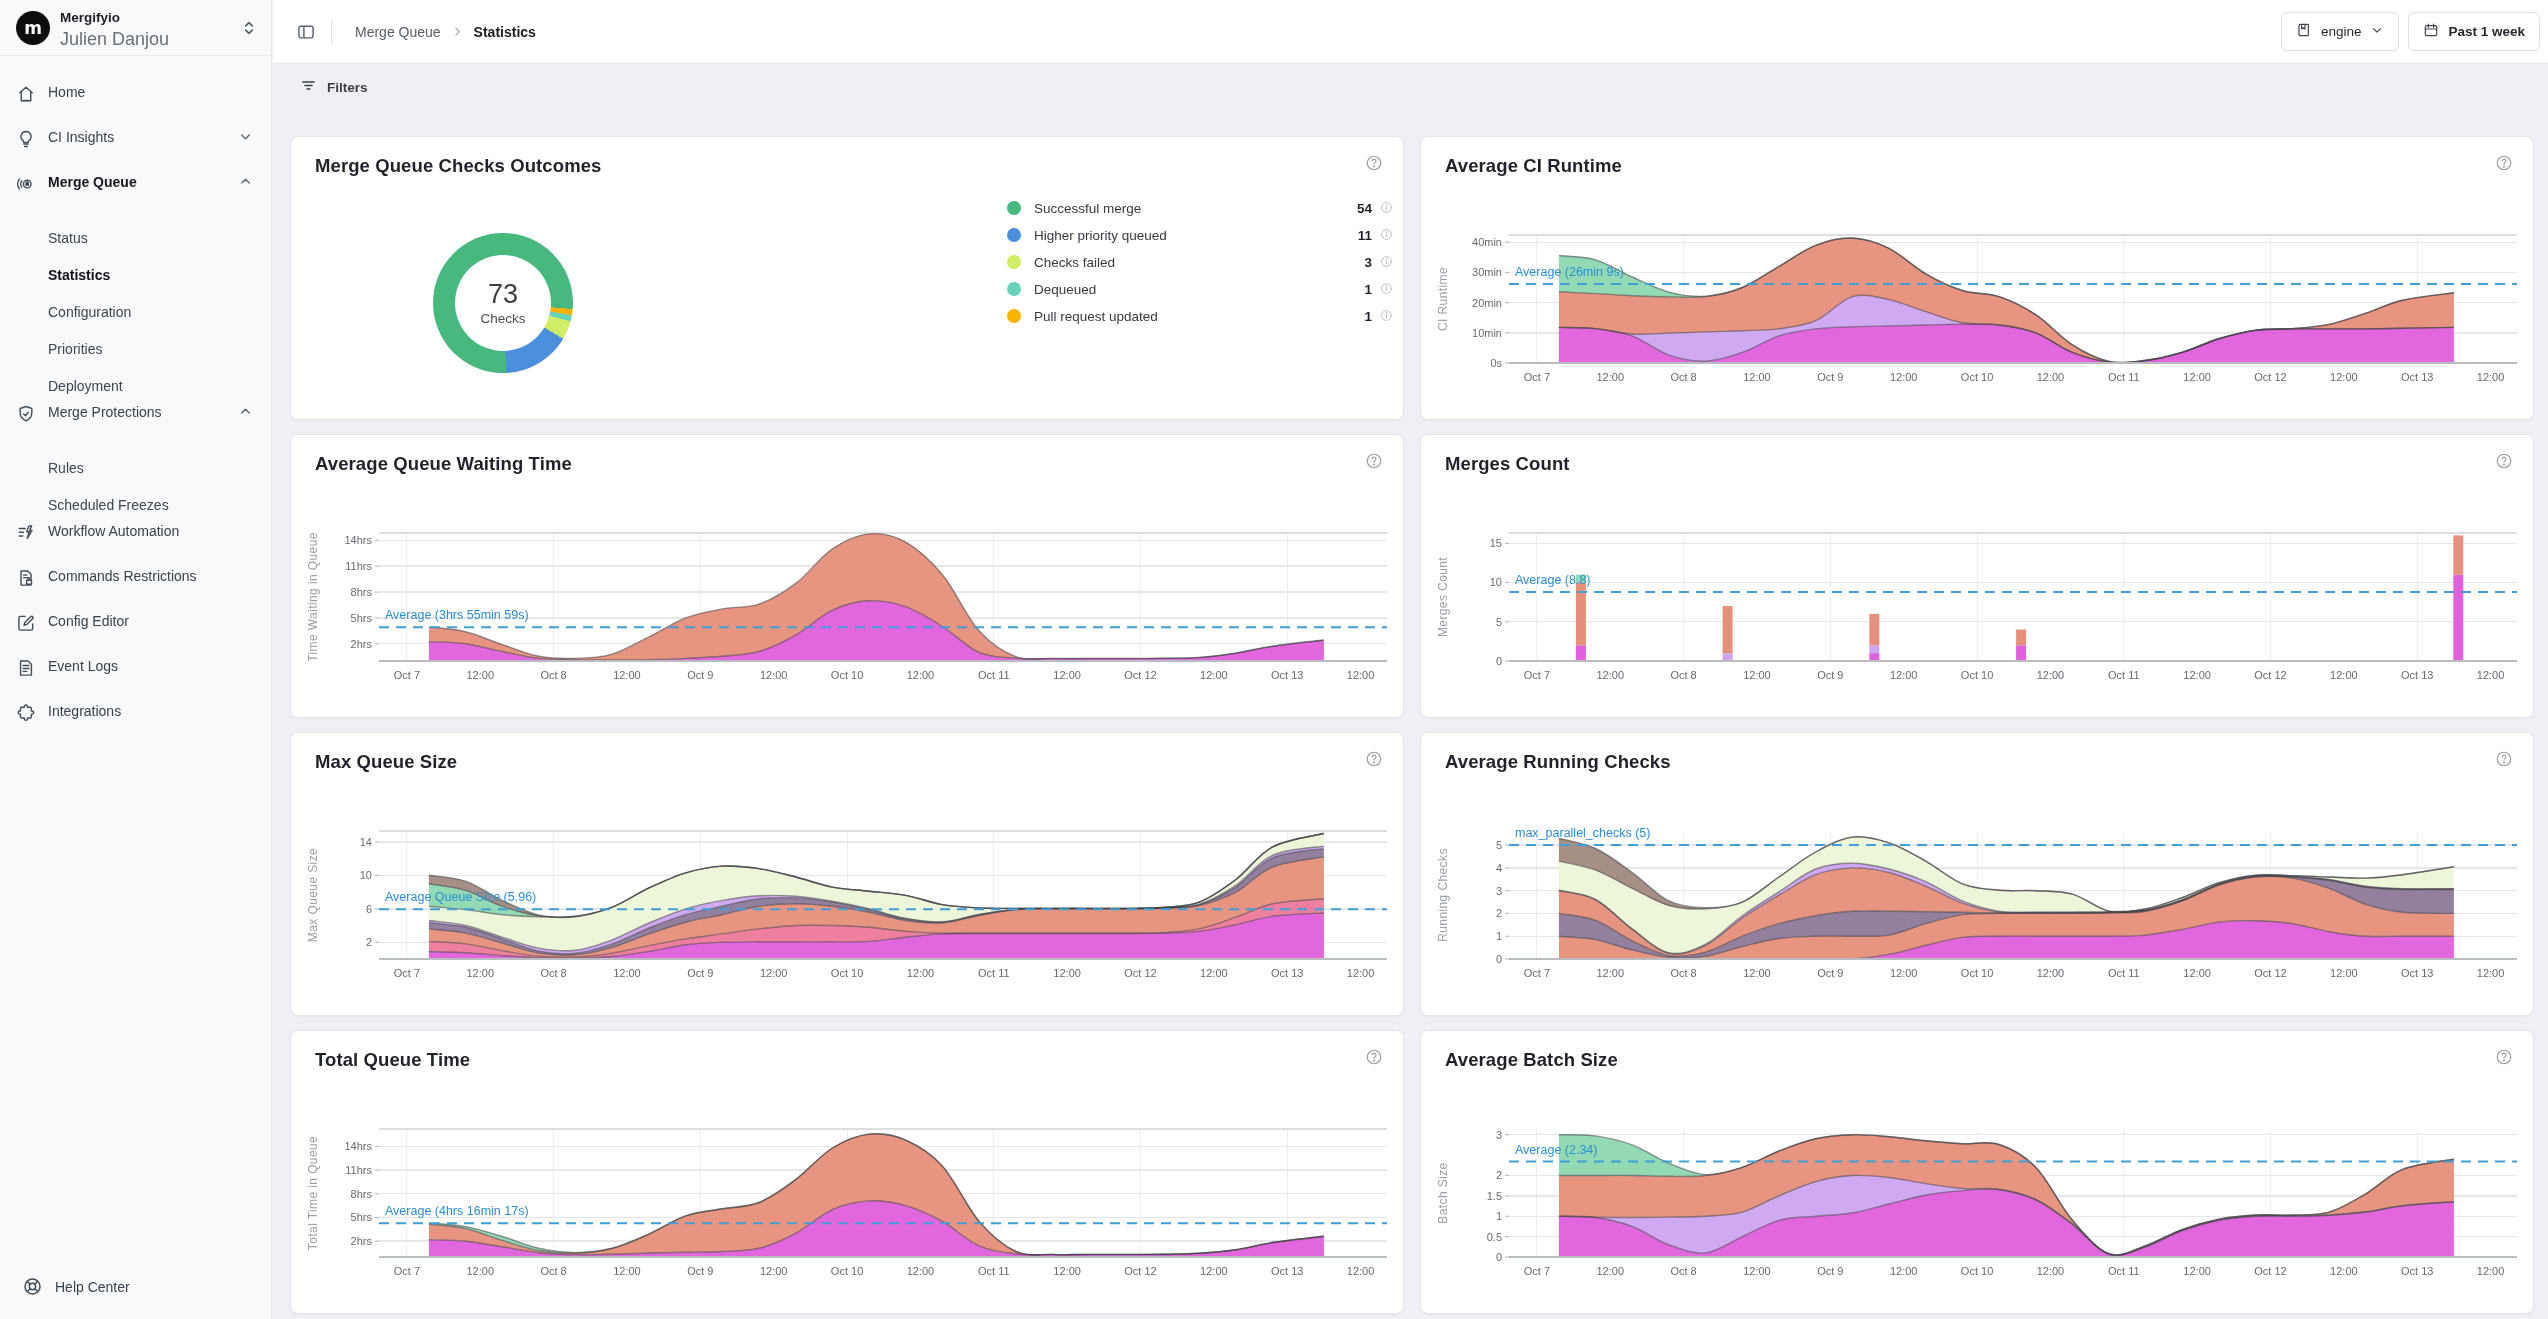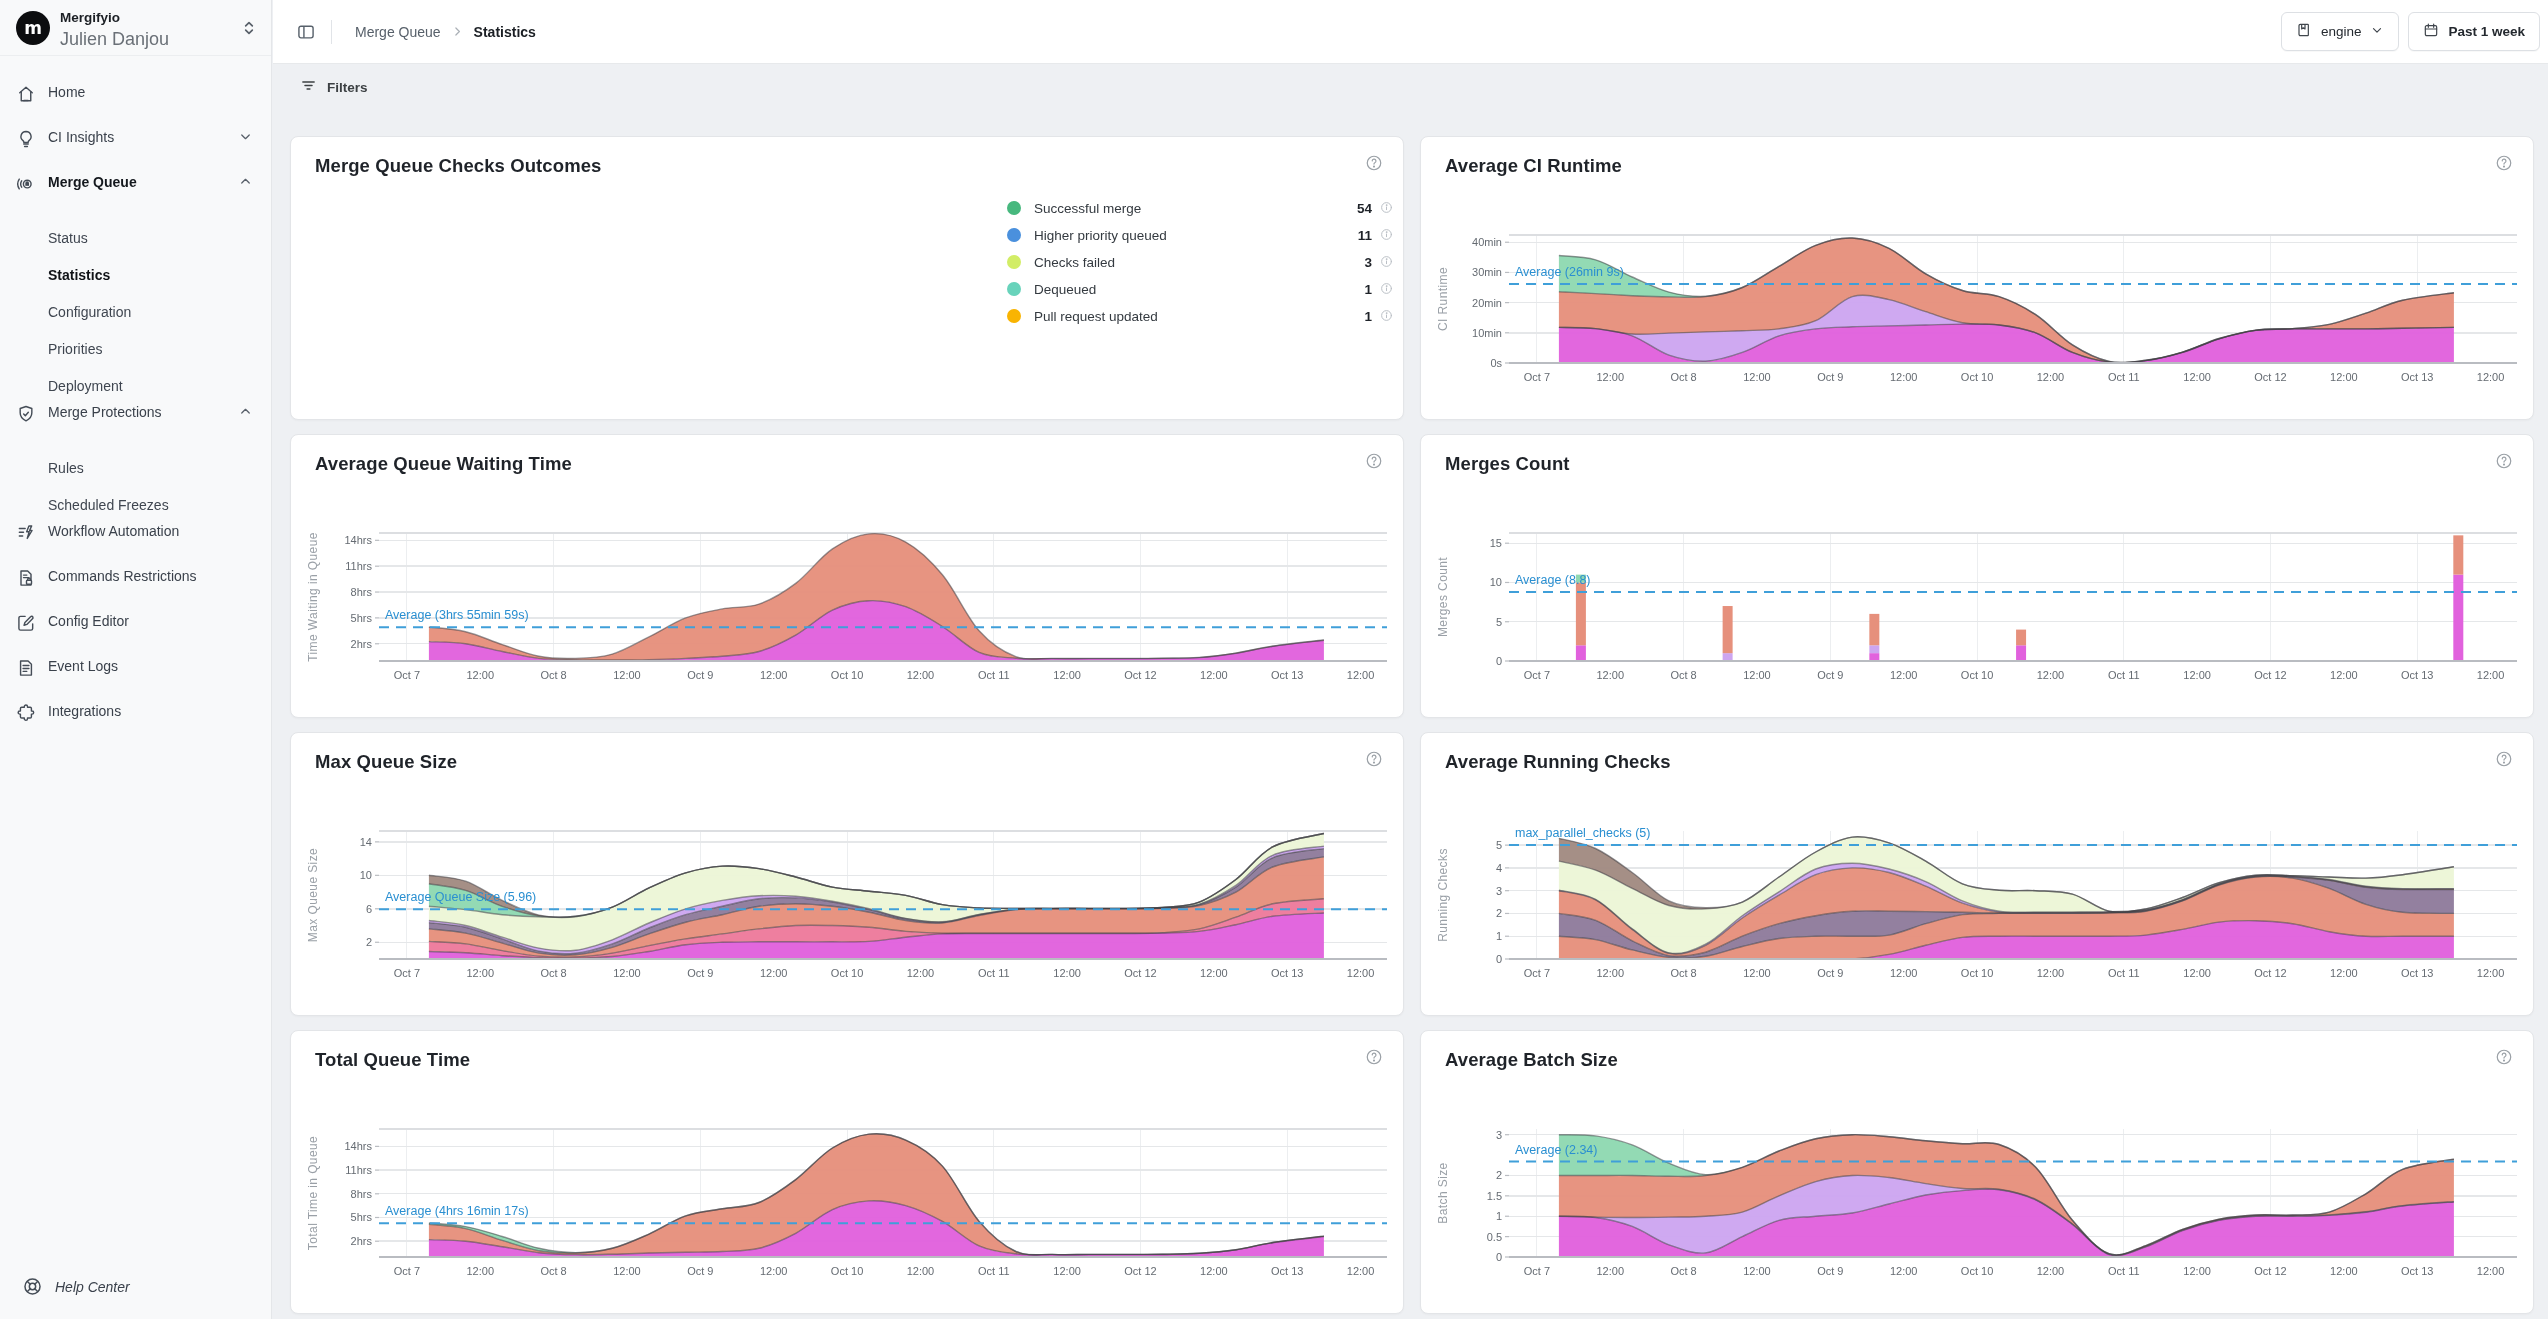--- a/index.html
+++ b/index.html
@@ -17,21 +17,21 @@
   .unfold { position:absolute; right:12px; top:18px; color:#586069; }
   .nav { position:absolute; top:84px; left:0; right:0; }
   .nav-item { position:relative; height:45px; display:flex; align-items:flex-start; padding-left:16px; cursor:pointer; }
   .nav-sub  { position:relative; height:37px; display:flex; align-items:center; padding-left:48px; cursor:pointer; }
   .nav-item .ic { width:20px; height:20px; color:#454d57; margin-right:12px; flex:0 0 20px; }
   .nav-item .lbl { font-size:14px; color:#3a414b; }
   .nav-item .lbl.bold { font-weight:700; color:#14181d; }
   .nav-sub .lbl { font-size:14px; color:#3f4650; }
   .nav-sub .lbl.active { font-weight:700; color:#0f1216; }
   .nav-item .chev { position:absolute; right:18px; color:#586069; }
-  .sb-foot { position:absolute; left:22px; bottom:22px; display:flex; align-items:center; gap:12px; cursor:pointer;font-style:italic; }
+  .sb-foot { position:absolute; left:22px; bottom:22px; display:flex; align-items:center; gap:12px; cursor:pointer; }
   .sb-foot .ic { width:21px; height:21px; color:#454d57; }
   .sb-foot .lbl { font-size:14px; color:#3a414b; }
 
   
   .topbar { position:absolute; left:273px; top:0; width:2275px; height:64px; background:#ffffff; border-bottom:1px solid #e7e9eb; }
   .tb-toggle { position:absolute; left:23px; top:22px; color:#57606a; cursor:pointer; }
   .tb-sep { position:absolute; left:58px; top:20px; width:1px; height:24px; background:#e1e4e8; }
   .crumbs { position:absolute; left:82px; top:0; height:64px; display:flex; align-items:center; gap:10px; }
   .crumb-parent { font-size:14px; color:#57606a; cursor:pointer; }
   .crumb-chev { color:#aab0b6; margin-top:1px; }
@@ -249,20 +249,26 @@
   </div>
 
   <main class="cards" id="cards">
       <section class="card">
         <h2 class="card-title">Merge Queue Checks Outcomes</h2>
         <span class="help"><svg width="18" height="18" viewBox="0 0 24 24" fill="none" stroke="currentColor" stroke-width="1.6" stroke-linecap="round">
             <circle cx="12" cy="12" r="9"></circle>
             <path d="M9.6 9.2a2.5 2.5 0 1 1 3.5 2.4c-.8.35-1.1.9-1.1 1.8"></path>
             <circle cx="12" cy="16.8" r="0.6" fill="currentColor"></circle>
           </svg></span>
+        <div class="donut-wrap" style="background: conic-gradient(from 95deg, rgb(249, 180, 2) 0deg, rgb(249, 180, 2) 5.14deg, rgb(104, 211, 187) 5.14deg, rgb(104, 211, 187) 10.29deg, rgb(210, 237, 102) 10.29deg, rgb(210, 237, 102) 25.71deg, rgb(74, 144, 221) 25.71deg, rgb(74, 144, 221) 82.29deg, rgb(71, 184, 126) 82.29deg, rgb(71, 184, 126) 360deg);">
+          <div class="donut-hole">
+            <div class="donut-num">73</div>
+            <div class="donut-cap">Checks</div>
+          </div>
+        </div>
         <div class="legend">
           <div class="lrow">
             <span class="ldot" style="background: rgb(71, 184, 126);"></span>
             <span class="llabel">Successful merge</span>
             <span class="lval">54</span>
             <span class="linfo">
               <svg width="13" height="13" viewBox="0 0 24 24" fill="none" stroke="currentColor" stroke-width="1.8" stroke-linecap="round">
                 <circle cx="12" cy="12" r="9"></circle>
                 <path d="M12 11v5"></path>
                 <circle cx="12" cy="7.6" r="0.7" fill="currentColor"></circle>

